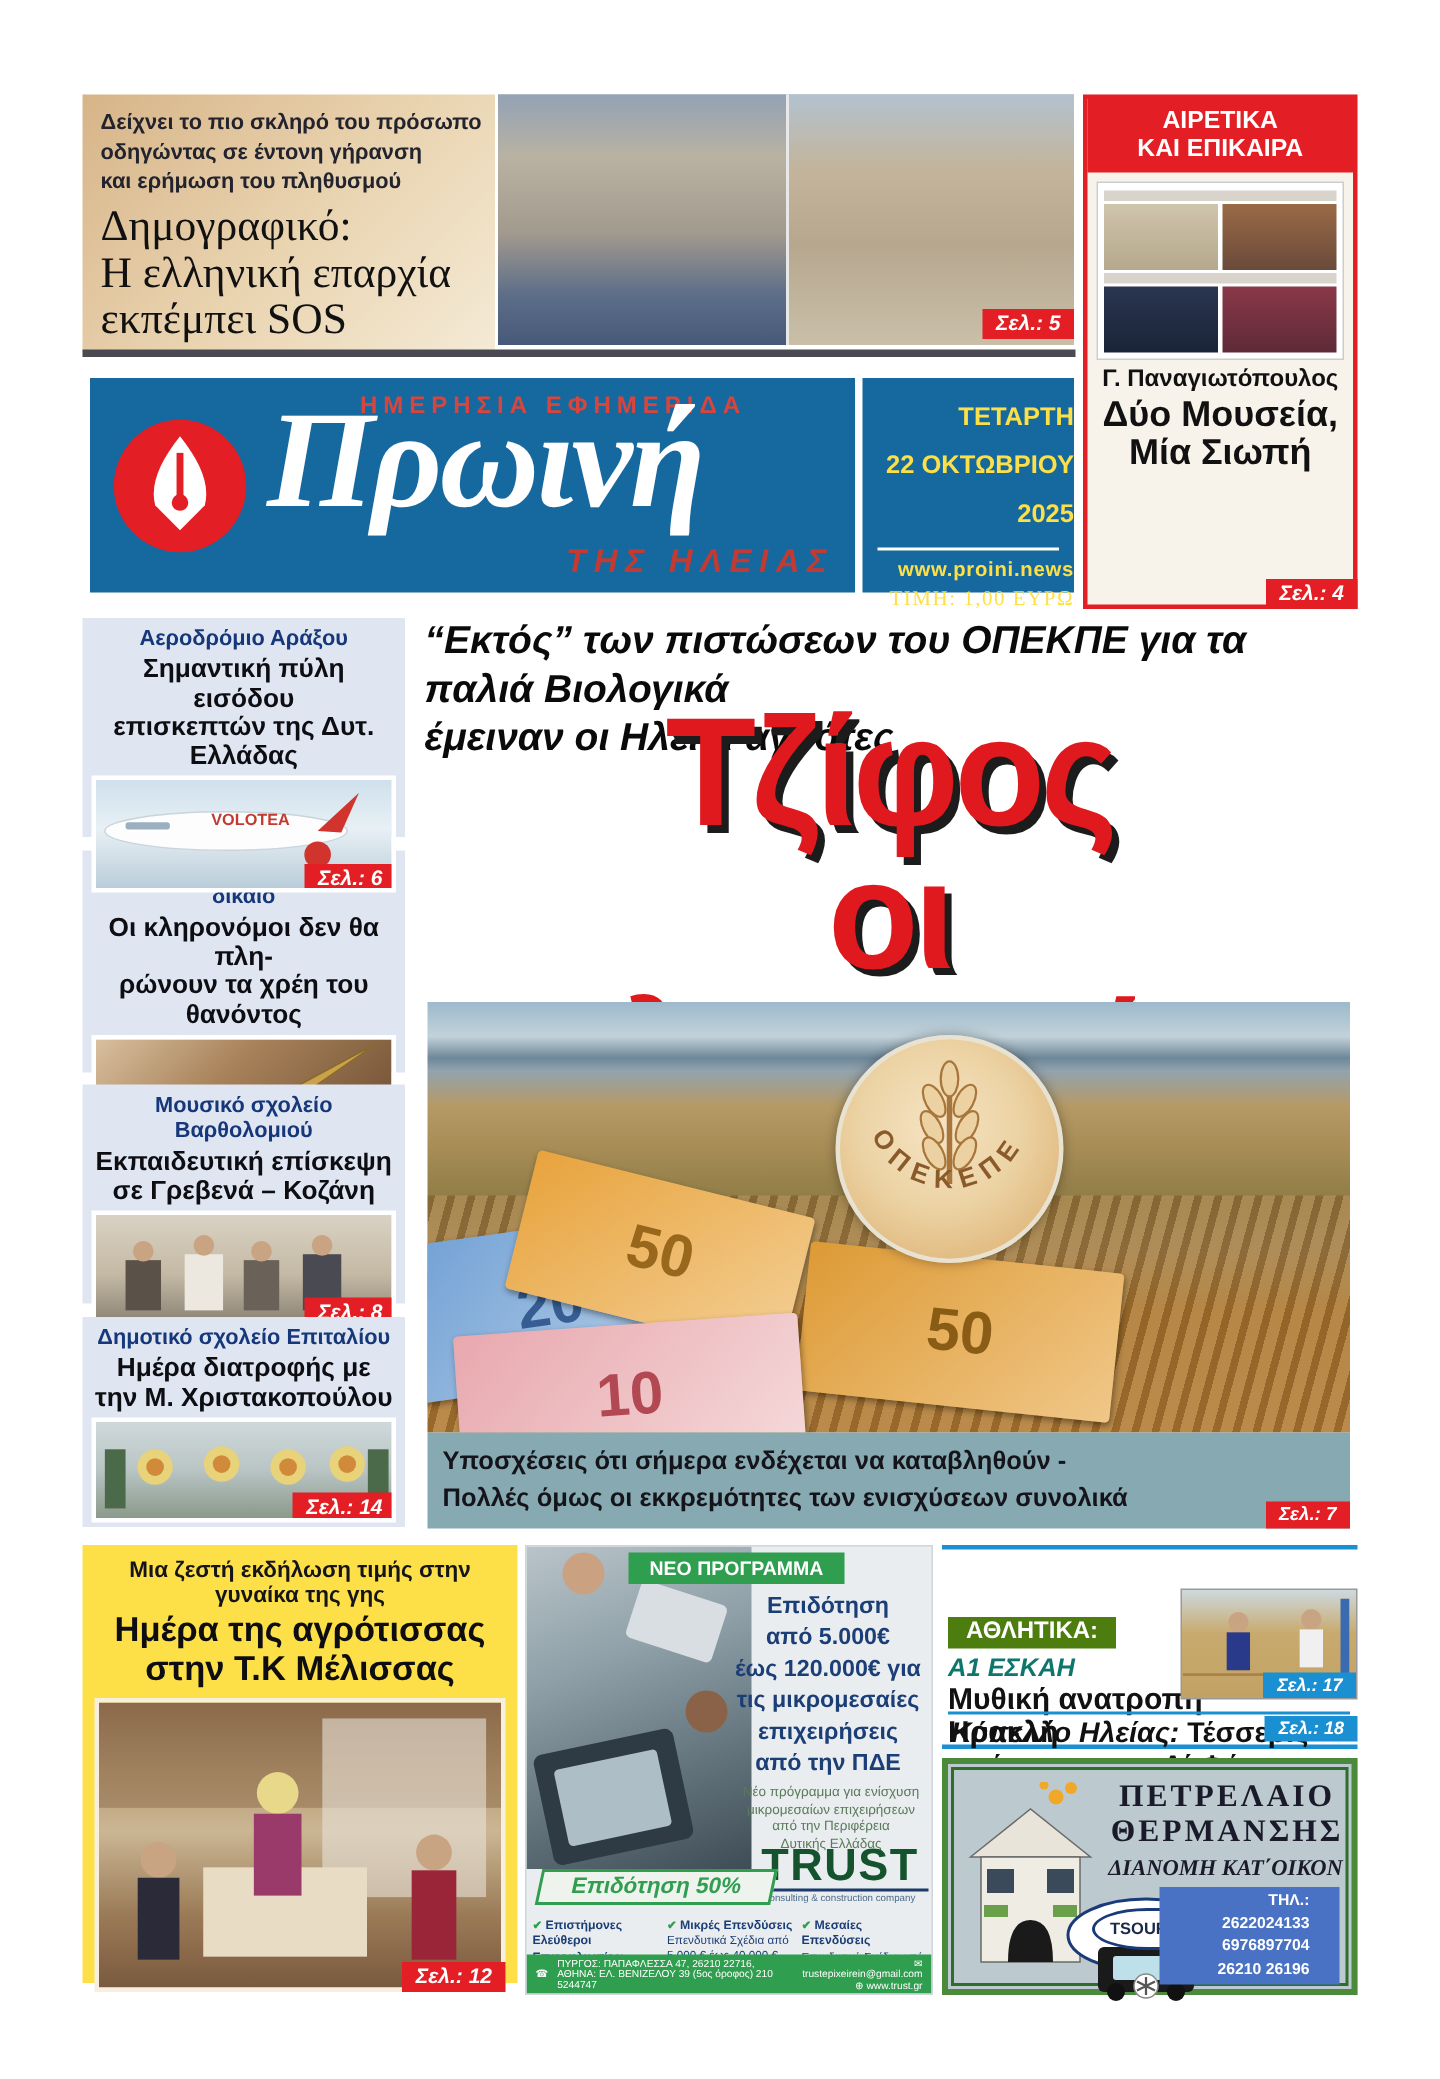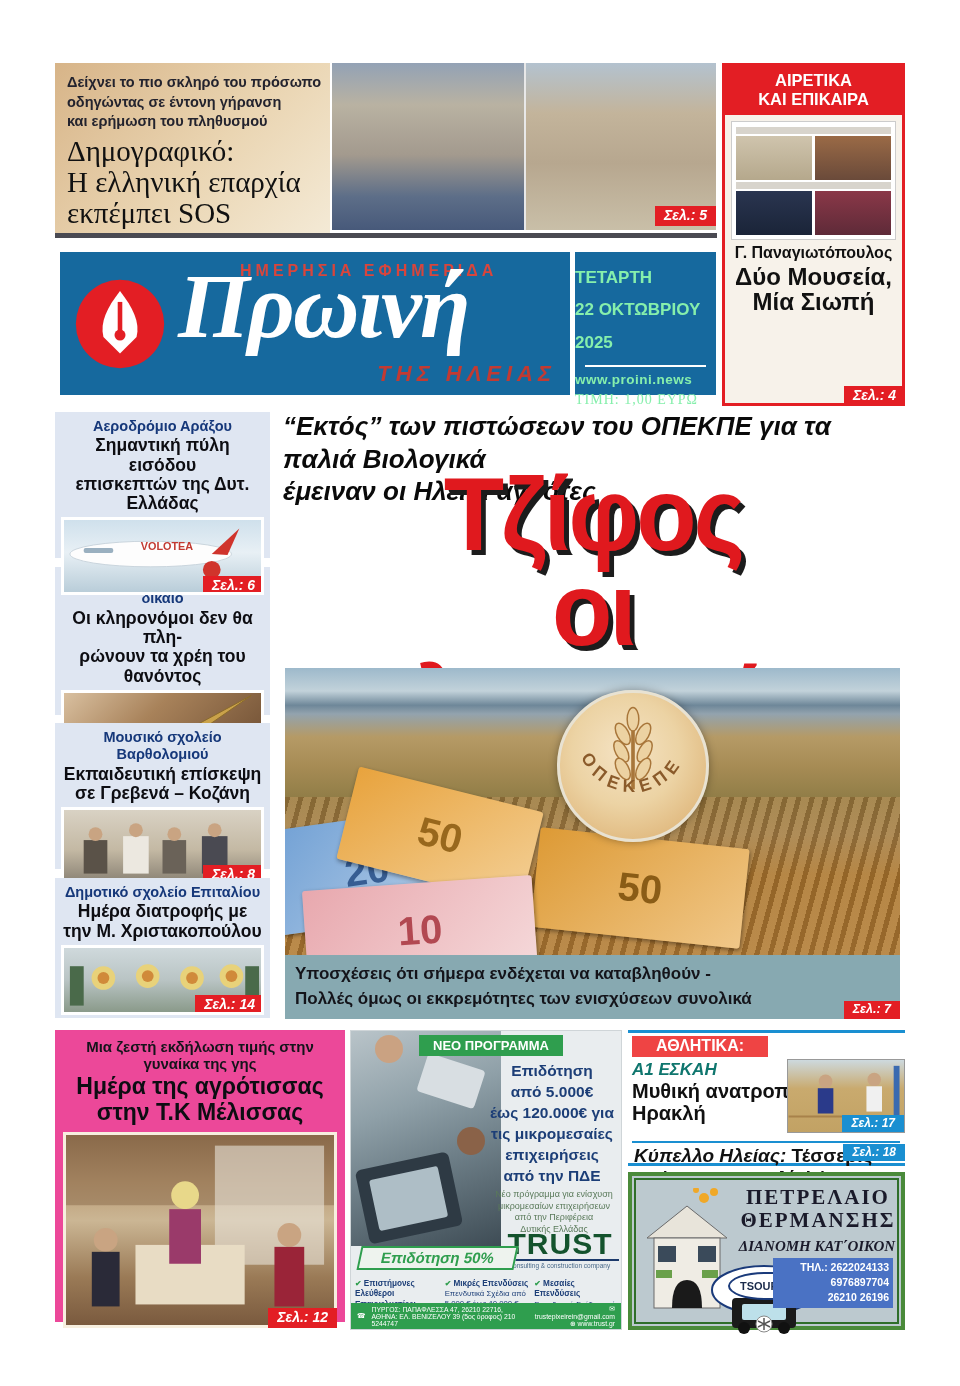--- a/index.html
+++ b/index.html
@@ -42,22 +42,22 @@
 
   
   .masthead { left:60px; top:252px; width:510px; height:143px; background:#16699e; }
   .mast-tag { position:absolute; left:180px; top:10px; color:#d8453c; font-weight:bold; font-size:16px; letter-spacing:4px; }
   .mast-title { position:absolute; left:118px; top:8px; color:#fff; font-family:"Liberation Serif", serif;
                 font-weight:bold; font-style:italic; font-size:92px; line-height:1; letter-spacing:-2px; }
   .mast-sub { position:absolute; right:14px; bottom:8px; color:#c23a32; font-weight:bold; font-style:italic;
               font-size:22px; letter-spacing:5px; }
   .mast-logo { position:absolute; left:14px; top:26px; width:92px; height:92px; }
 
-  .datebox { left:575px; top:252px; width:141px; height:143px; background:#16699e; color:#86efac;
-             text-align:left; padding-top:10px; }
+  .datebox { left:575px; top:252px; width:141px; height:143px; background:#16699e; color:#fde047;
+             text-align:right; padding-top:10px; }
   .datebox .d1 { font-weight:bold; font-size:17px; line-height:1.9; }
   .datebox hr { border:none; border-top:2px solid #fff; margin:6px 10px 5px; }
   .datebox .web { font-weight:bold; font-size:13.5px; letter-spacing:0.5px; }
   .datebox .price { font-family:"Liberation Serif", serif; font-size:14px; margin-top:5px; letter-spacing:1px; }
 
   
   .sbox { left:55px; width:215px; background:#dfe6f2; padding:6px 6px 0; }
   .sbox .kick { text-align:center; color:#16387a; font-weight:bold; font-size:14.5px; line-height:1.2; }
   .sbox .hl { text-align:center; color:#0d0d12; font-weight:bold; font-size:17.5px; line-height:1.1; margin-top:1px; }
   .sbox .photo { position:relative; margin-top:4px; border:3px solid #fff; height:78px; overflow:hidden; }
@@ -79,21 +79,21 @@
          border:3px solid #e8e2d2; box-shadow:0 0 8px rgba(0,0,0,.35); }
   .bill { position:absolute; border-radius:3px; box-shadow:1px 2px 4px rgba(0,0,0,.4);
           font-weight:bold; display:flex; align-items:center; justify-content:center; }
   .bill span { font-size:40px; opacity:.85; }
 
   .capbar { left:285px; top:955px; width:615px; height:64px; background:#87a9b1; padding:7px 10px 0; }
   .capbar .cl { font-weight:bold; font-size:17px; color:#14141a; line-height:1.45; }
   .capbar .ptag { right:0; bottom:0; font-size:12.5px; }
 
   
-  .bleft { left:55px; top:1030px; width:290px; height:292px; background:#ec4899; padding:8px 8px 0; }
+  .bleft { left:55px; top:1030px; width:290px; height:292px; background:#fde047; padding:8px 8px 0; }
   .bleft .kick { text-align:center; font-weight:bold; font-size:15px; color:#14141a; }
   .bleft .hl { text-align:center; font-weight:bold; font-size:23px; color:#0d0d12; line-height:1.12; margin-top:2px; }
   .bleft .photo { position:relative; margin-top:6px; border:3px solid #f7efdf; height:196px;
       background:linear-gradient(180deg,#8a6a4a 0%,#b99a74 25%,#cbb694 45%,#9a7a56 75%,#7a5a3e 100%); }
 
   
   .trust { left:350px; top:1030px; width:272px; height:300px; background:#e9edef; overflow:hidden;
            border:1px solid #cfd5d8; }
   .trust .photo { position:absolute; left:0; top:0; width:150px; height:215px;
       background:linear-gradient(160deg,#b9c4c9 0%,#8fa0a8 35%,#6e7f88 60%,#3e4c55 100%); }
@@ -113,41 +113,41 @@
   .trust .cols { position:absolute; left:4px; top:248px; width:264px; display:flex; gap:5px; }
   .trust .col { width:33%; font-size:7.8px; color:#1c3e77; line-height:1.25; }
   .trust .col b { font-size:8.2px; }
   .trust .check { color:#2f9e4e; font-weight:bold; }
   .trust .tfoot { position:absolute; left:0; bottom:0; width:100%; height:26px; background:#2f9e4e;
                   color:#fff; font-size:6.8px; display:flex; align-items:center; padding:0 6px; gap:6px; }
 
   
   .sports { left:628px; top:1030px; width:277px; height:136px; background:#fff;
             border-top:3px solid #1a8fd1; border-bottom:3px solid #1a8fd1; padding:3px 0 0 4px; }
-  .sports .chip { display:inline-block; background:#ef4444; color:#fff; font-weight:bold; font-size:16px;
-                  padding:1px 24px 2px; }
+  .sports .chip { display:inline-block; background:#4d7c0f; color:#fff; font-weight:bold; font-size:16px;
+                  padding:1px 12px 2px;margin-top:42px; }
   .sports .k1 { font-weight:bold; font-style:italic; font-size:17px; color:#0f766e; margin-top:3px; }
   .sports .h1 { font-weight:bold; font-size:20px; color:#111; line-height:1.1; }
   .sports .bphoto { position:absolute; right:0; top:26px; width:118px; height:74px; border:1px solid #999;
       background:linear-gradient(180deg,#cdd9de 0%,#c9aa6e 40%,#c2a264 100%); }
   .sports .div { position:absolute; left:4px; top:108px; width:268px; border-top:2px solid #1a8fd1; }
   .sports .h2 { position:absolute; left:6px; top:112px; width:240px; font-weight:bold; font-size:19px;
                 color:#111; line-height:1.15; }
   .sports .h2 .pfx { font-style:italic;text-align:center; }
 
   
   .fuel { left:628px; top:1172px; width:277px; height:158px; background:#bcc9cf;
           border:4px solid #4a8a3a; outline:2px solid #2f6e2a; outline-offset:-8px; padding:6px; }
   .fuel .t1 { position:absolute; left:102px; top:10px; width:168px; text-align:center;
               font-family:"Liberation Serif", serif; font-weight:bold; font-size:21px; color:#1a1a2a;
               letter-spacing:2px; line-height:1.1; }
   .fuel .t2 { position:absolute; left:100px; top:62px; width:170px; text-align:center;
               font-family:"Liberation Serif", serif; font-weight:bold; font-style:italic; font-size:15px; color:#1a1a2a; }
   .fuel .phones { position:absolute; right:8px; top:82px; width:120px; background:#4a72c4; color:#fff;
-                  font-weight:bold; font-size:10.5px; text-align:right; padding:2px 4px; line-height:1.45; }
+                  font-weight:bold; font-size:10.5px; text-align:right; padding:2px 20px; line-height:1.45; }
   .fuel .addr { position:absolute; right:6px; bottom:8px; width:180px; text-align:right; font-weight:bold;
                 font-size:10px; color:#1a2a4a; line-height:1.4; }
   .fuel .brand { position:absolute; left:86px; top:96px; background:#fff; border-radius:50% / 60%;
                  border:2px solid #1a3a7a; color:#1a2a4a; font-weight:bold; font-size:11px; padding:6px 10px; }
 </style>
 </head>
 <body>
 
 <div class="page">
 

